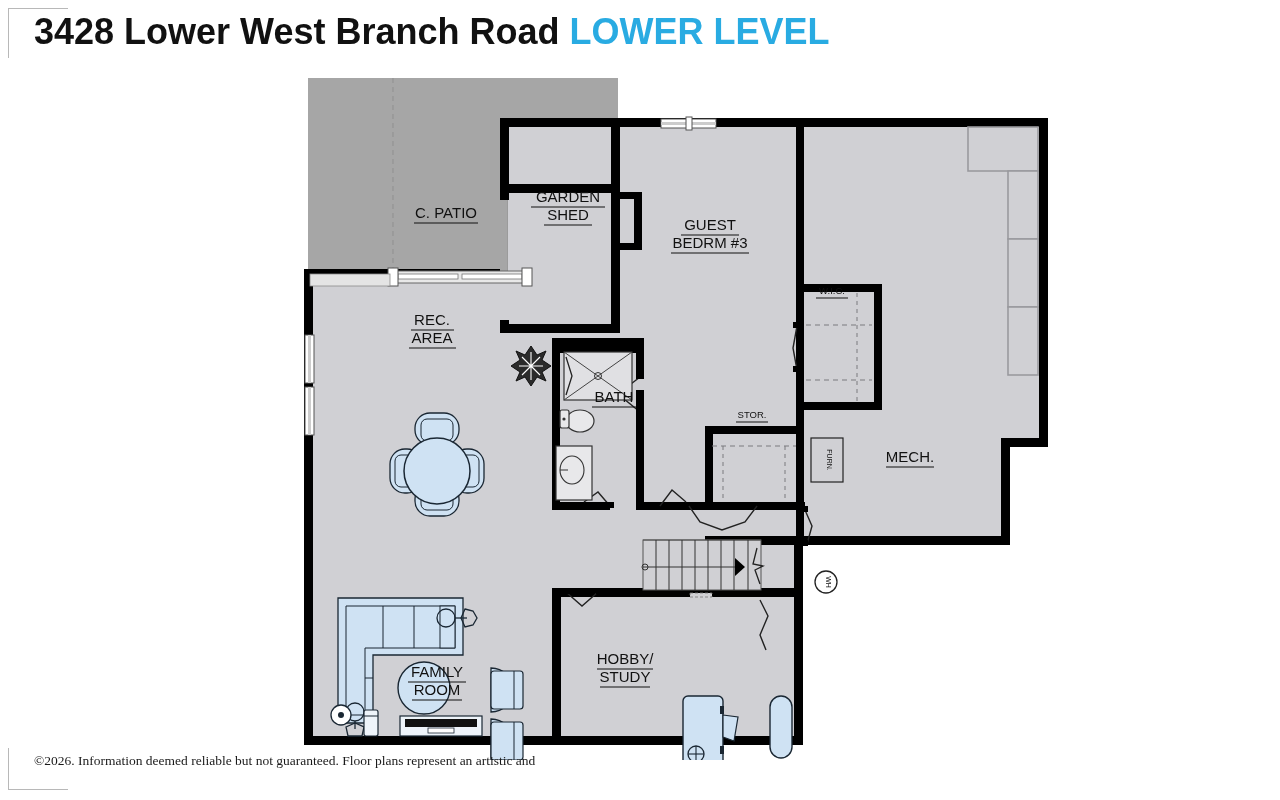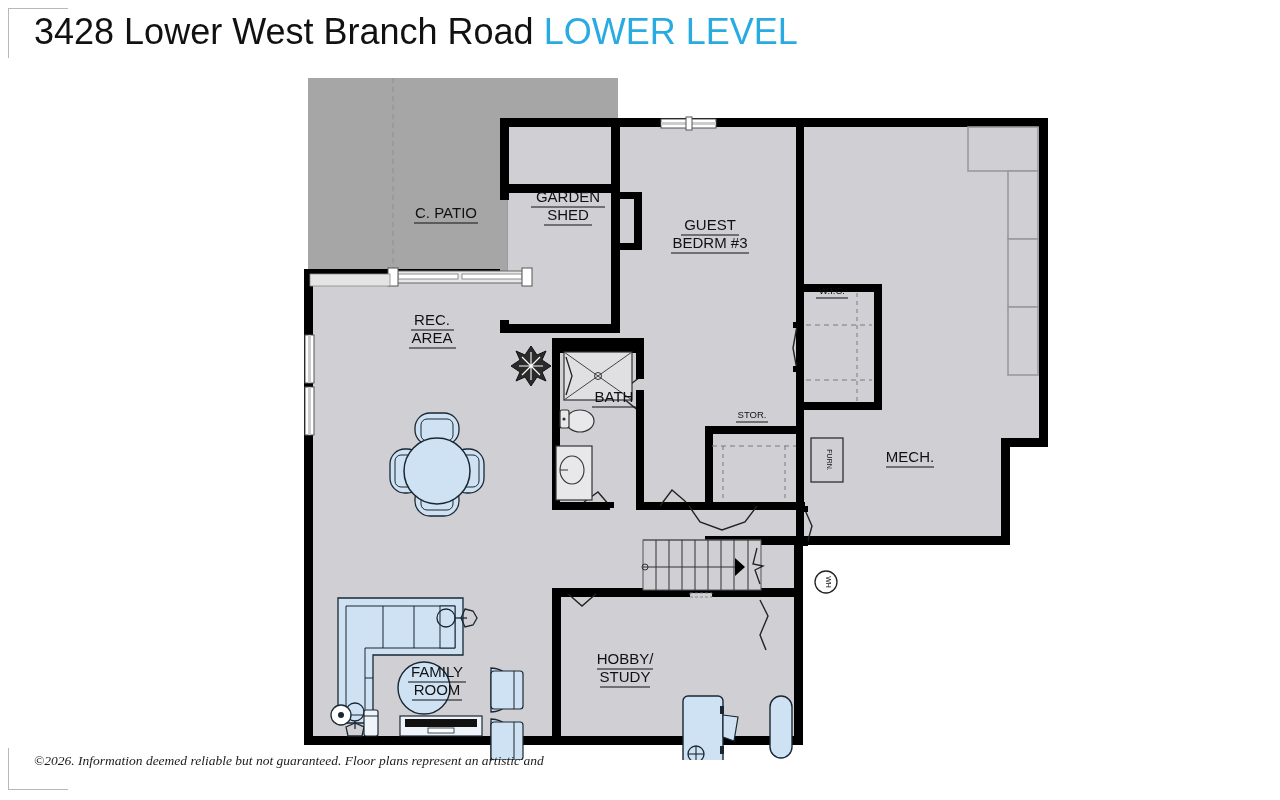--- a/index.html
+++ b/index.html
@@ -15,29 +15,30 @@
   #header-rule-left{
     position:absolute;left:8px;top:8px;width:1px;height:50px;background:#b8b8b8;
   }
   #header-rule-top{
     position:absolute;left:8px;top:8px;width:60px;height:1px;background:#b8b8b8;
   }
   #title-wrap{
     position:absolute;left:34px;top:10px;
     font-size:36px;line-height:44px;white-space:nowrap;
     font-family:"Liberation Sans", sans-serif;
+    font-weight:bold;
   }
   #title-address{color:#111111;}
   #title-level{color:#29abe2;}
 
   
   #footer{
     position:absolute;left:34px;top:752px;width:700px;
     font-family:"Liberation Serif", serif;
-    font-size:13.5px;line-height:18px;color:#1a1a1a;font-style:italic;
+    font-size:13.5px;line-height:18px;color:#1a1a1a;
   }
   #footer-rule{
     position:absolute;left:8px;top:789px;width:60px;height:1px;background:#b8b8b8;
   }
   #footer-rule-v{
     position:absolute;left:8px;top:748px;width:1px;height:42px;background:#b8b8b8;
   }
 
   
   #plan{

